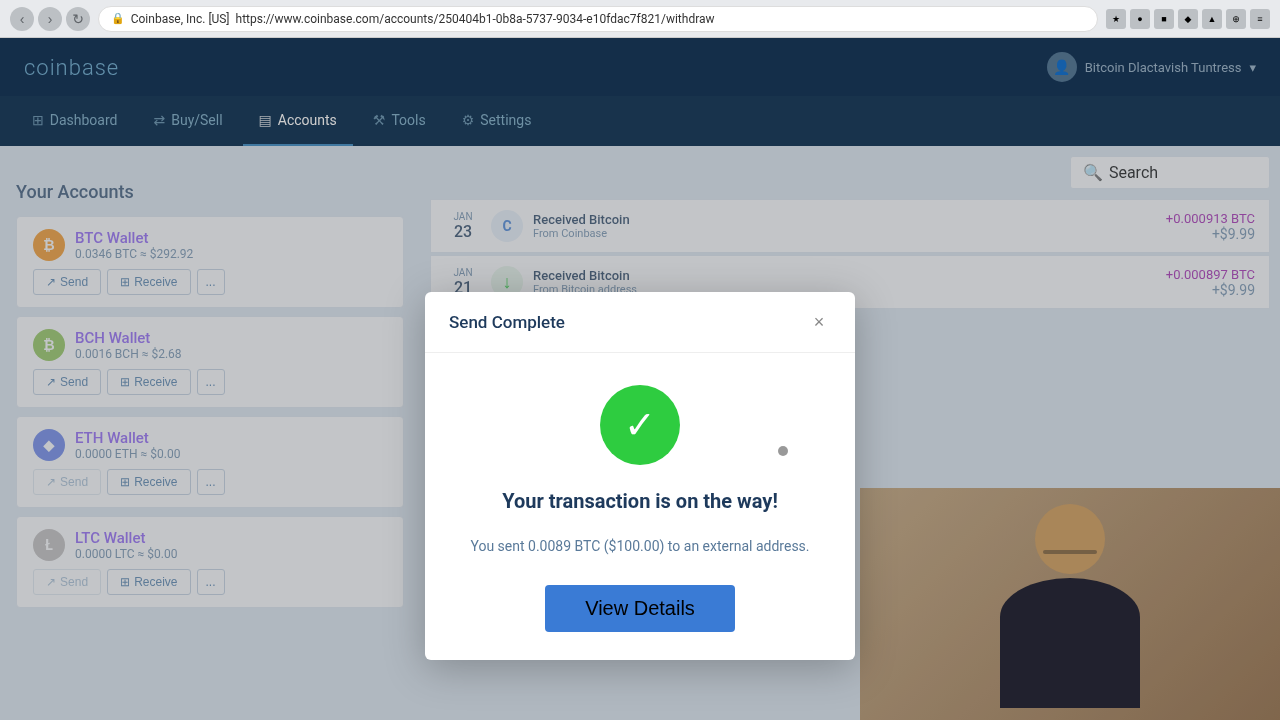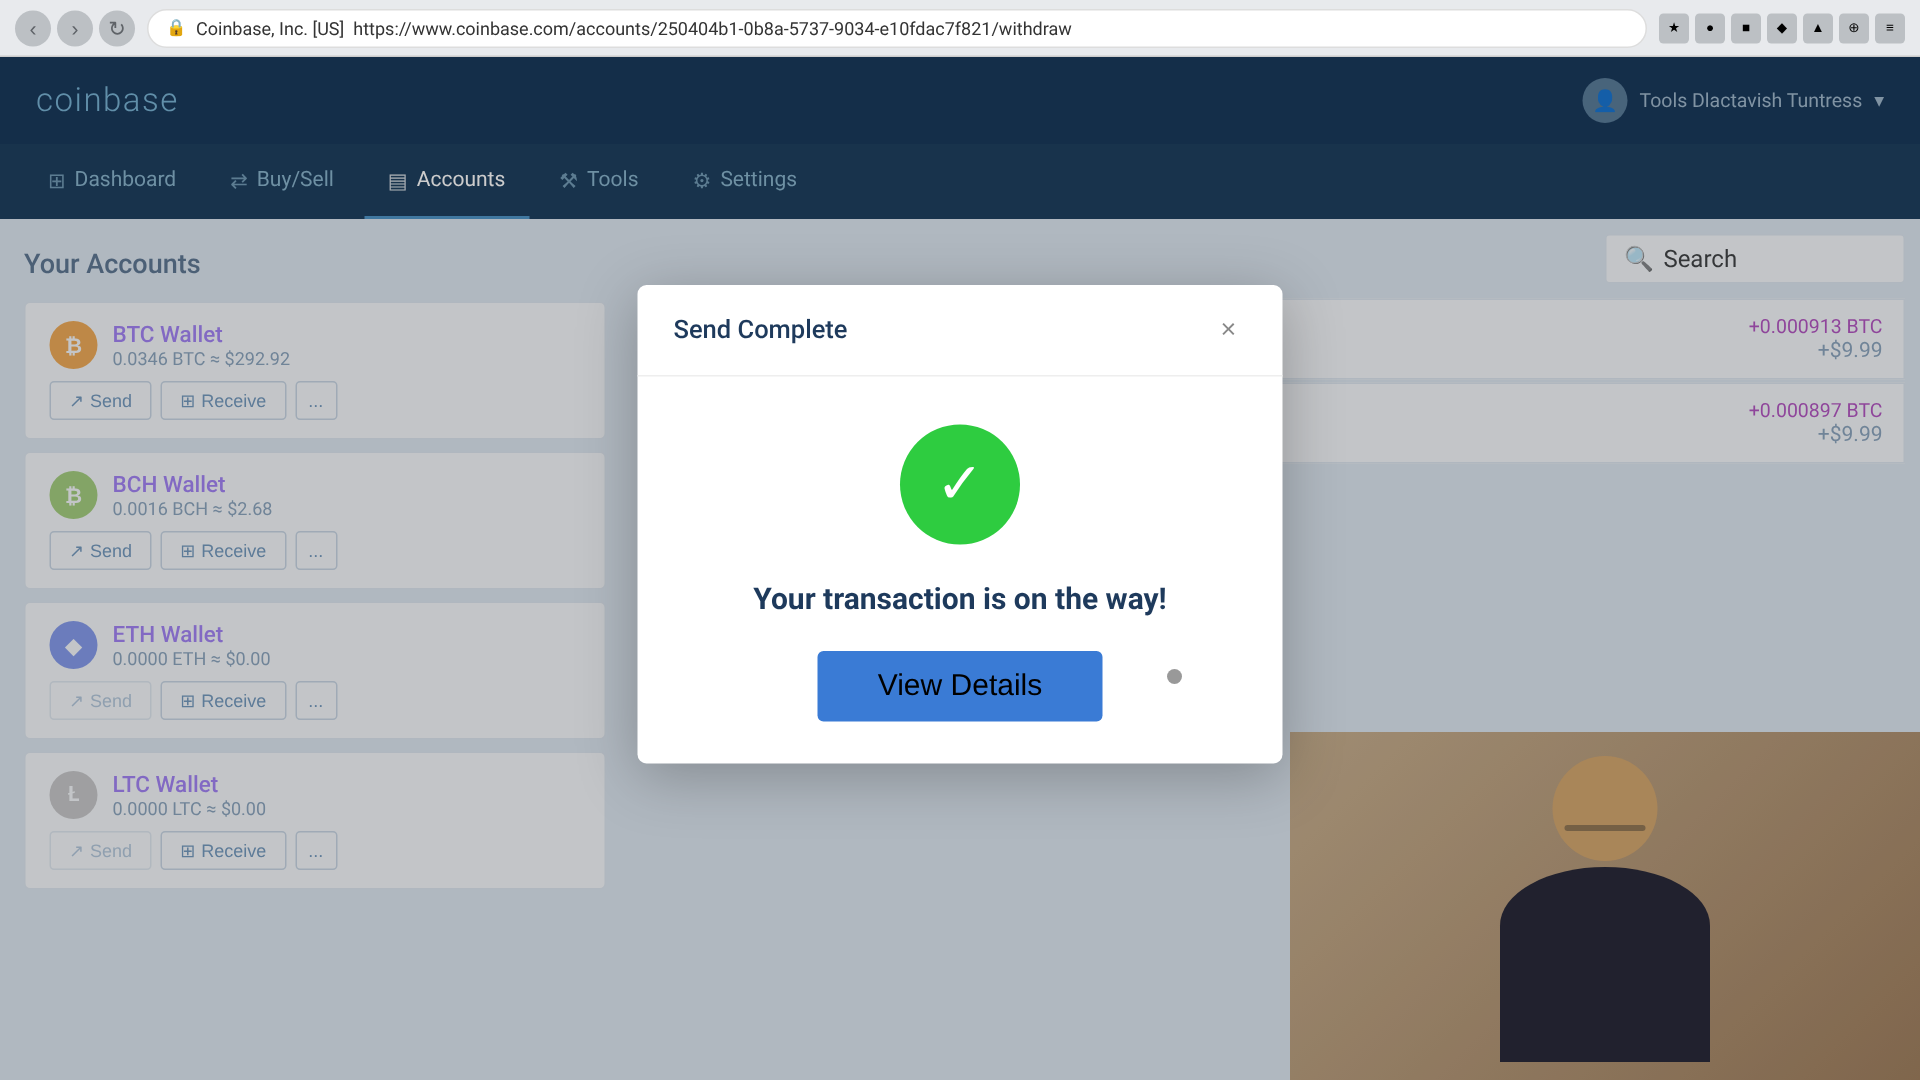--- a/index.html
+++ b/index.html
@@ -145,20 +145,21 @@
       display: flex;
       height: 574px;
       background: #dce6f0;
     }
     .accounts-panel {
       width: 420px;
       background: #dce6f0;
       padding: 20px 16px;
       flex-shrink: 0;
       opacity: 0.7;
+      margin-top: 15px;
     }
     .accounts-title {
       font-size: 18px;
       color: #2c4a6e;
       margin-bottom: 14px;
       font-weight: 500;
     }
     .account-card {
       background: white;
       border-radius: 4px;
@@ -349,21 +350,21 @@
 
     
     .modal-backdrop {
       position: absolute;
       top: 0;
       left: 0;
       right: 0;
       bottom: 0;
       background: rgba(0,0,0,0.2);
       display: flex;
-      align-items: center;
+      align-items: flex-end;
       justify-content: center;
       padding-bottom: 60px;
     }
     .modal {
       background: white;
       border-radius: 6px;
       width: 430px;
       padding: 0;
       box-shadow: 0 8px 40px rgba(0,0,0,0.25);
       position: relative;
@@ -472,21 +473,21 @@
     <div class="browser-ext-icon">≡</div>
   </div>
 </div>
 
 <div class="app">
 
   <div class="header">
     <div class="logo">coinbase</div>
     <div class="user-area">
       <div class="avatar">👤</div>
-      <span>Tools Dlactavish Tuntress</span>
+      <span>Bitcoin Dlactavish Tuntress</span>
       <span>▾</span>
     </div>
   </div>
 
   <div class="nav">
     <div class="nav-item">
       <span class="nav-icon">⊞</span>
       <span>Dashboard</span>
     </div>
     <div class="nav-item">
@@ -667,20 +668,21 @@
     <div class="modal">
       <div class="modal-header">
         <span class="modal-title">Send Complete</span>
         <button class="modal-close">×</button>
       </div>
       <div class="modal-body">
         <div class="success-circle">
           <span class="checkmark">✓</span>
         </div>
         <div class="modal-heading">Your transaction is on the way!</div>
+        <div class="modal-description">You sent 0.0089 BTC ($100.00) to an external address.</div>
         <button class="view-details-btn">View Details</button>
       </div>
     </div>
   </div>
 
   <div class="cursor-dot"></div>
 
 </div>
 
 </body></html>

